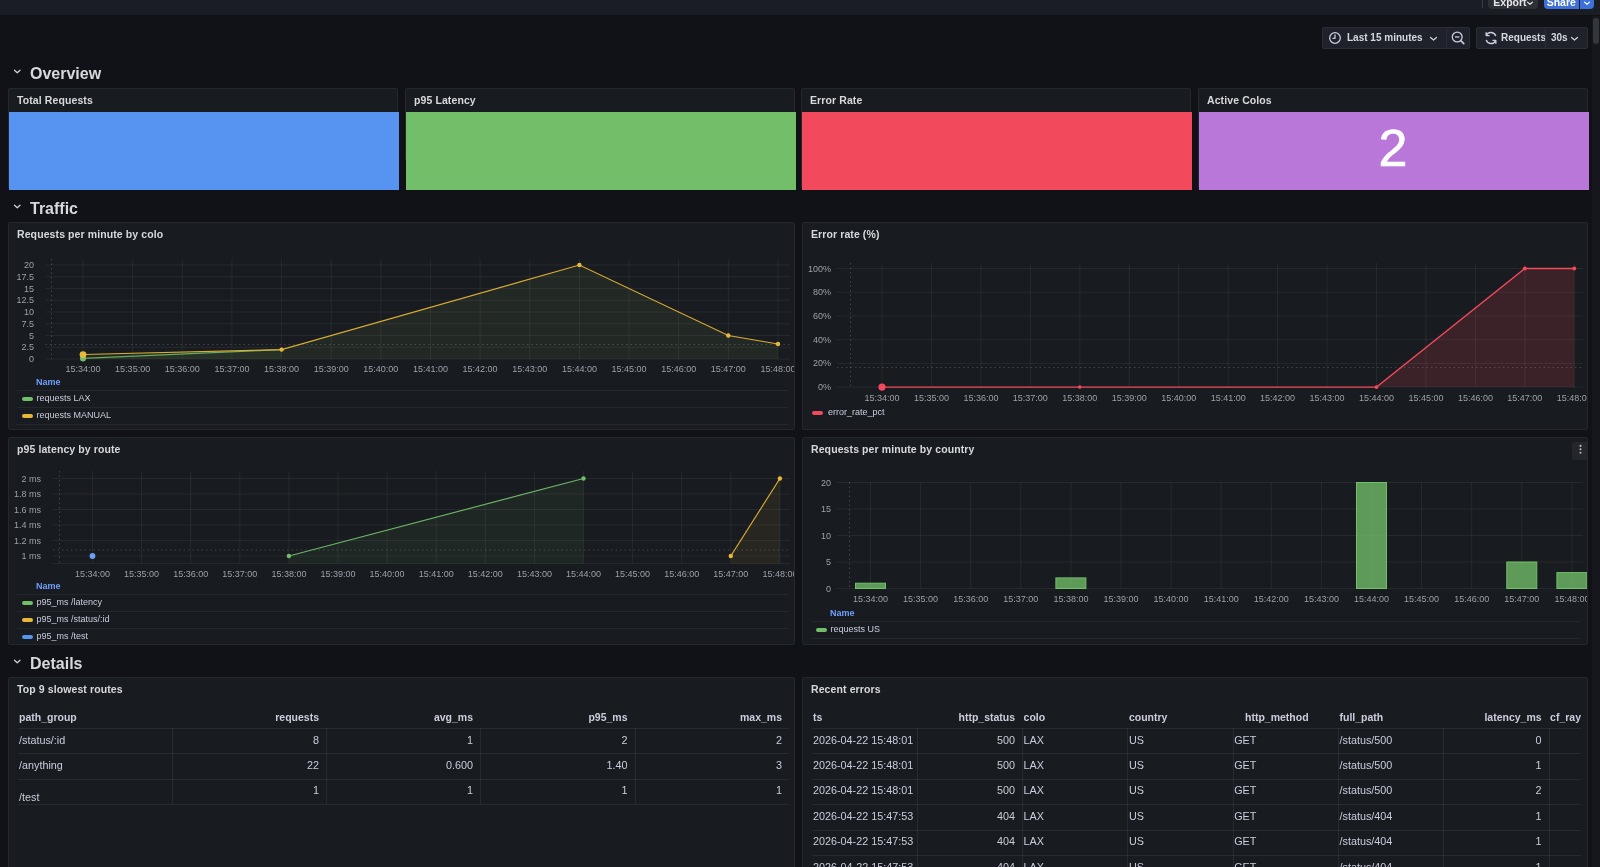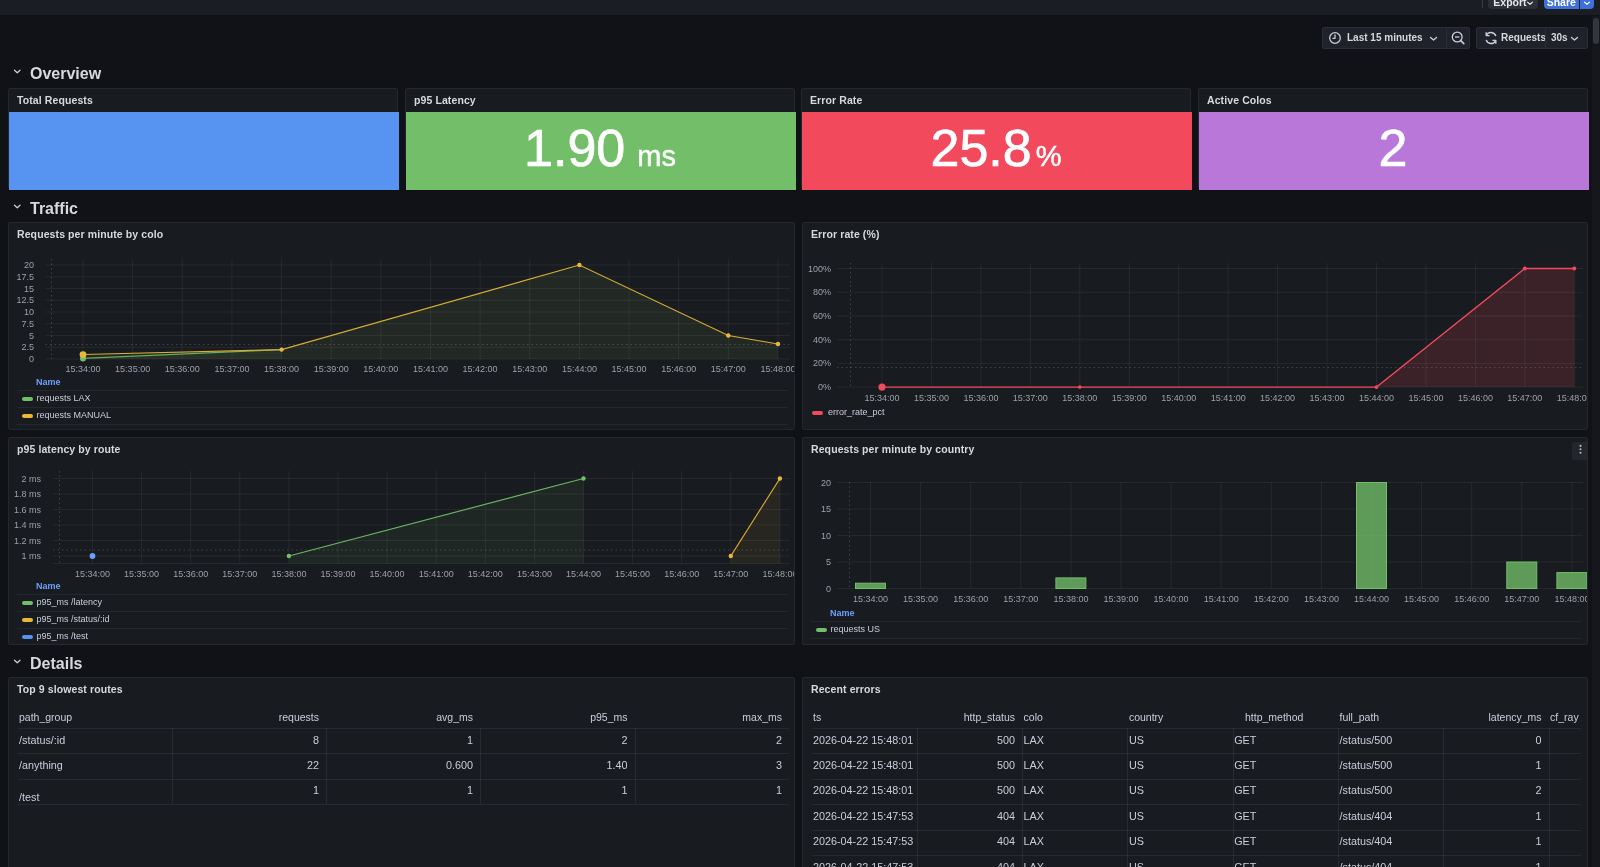--- a/index.html
+++ b/index.html
@@ -10,21 +10,21 @@
 .ptitle { position:absolute; left:8px; top:5px; font-size:10.5px; font-weight:bold; color:#d8d9dd; letter-spacing:0.1px; white-space:nowrap; }
 .sech { position:absolute; font-size:16px; font-weight:bold; color:#d8d9dd; }
 .ax { font-size:9px; fill:#9da0a8; font-family:"Liberation Sans",sans-serif; }
 .lg-name { position:absolute; font-size:9px; font-weight:bold; color:#6e9fff; }
 .lg-sep { position:absolute; height:1px; background:rgba(204,204,220,0.07); }
 .lg-dash { position:absolute; width:11px; height:4px; border-radius:2px; }
 .lg-txt { position:absolute; font-size:9px; color:#ccccdc; white-space:nowrap; }
 .statv { position:absolute; left:0; right:0; text-align:center; color:#fff; line-height:72px; white-space:nowrap; }
 .num { font-size:52px; -webkit-text-stroke:0.7px #fff; }
 .unit { font-size:29px; -webkit-text-stroke:0.5px #fff; }
-.th { position:absolute; font-size:10.5px; font-weight:normal; color:#ccccdc; white-space:nowrap; }
+.th { position:absolute; font-size:10.5px; font-weight:bold; color:#ccccdc; white-space:nowrap; }
 .td { position:absolute; font-size:10.8px; color:#ccccdc; white-space:nowrap; }
 .tbtn { position:absolute; top:27px; height:22px; background:#1f222a; border:1px solid #2b2e36; border-radius:2px; }
 .tbtxt { position:absolute; font-size:10px; font-weight:bold; color:#d5d7dc; white-space:nowrap; }
 </style></head><body>
 <div class="abs" style="left:0;top:0;width:1600px;height:16px;background:#1a1d23;border-bottom:1px solid #101114;overflow:hidden">
     <div class="abs" style="left:1481.5px;top:0;width:1px;height:8px;background:#383b42"></div>
     <div class="abs" style="left:1488px;top:-15px;width:50px;height:24px;background:#2d3037;border-radius:4px"></div>
     <div class="abs navtxt" style="left:1488px;top:-3px;width:44px;text-align:center;color:#e6e7ea;font-size:10.5px;font-weight:bold;line-height:10px">Export</div>
     <svg width="8" height="8" style="position:absolute;left:1525.5px;top:-1.0px" viewBox="0 0 8 8">
       <path d="M1.5 3.1 L4.0 5.3 L6.5 3.1" fill="none" stroke="#e6e7ea" stroke-width="1.2" stroke-linecap="round" stroke-linejoin="round"></path>
@@ -70,26 +70,24 @@
     <path d="M1.5 3.3 L4.25 5.7 L7.0 3.3" fill="none" stroke="#d0d1d6" stroke-width="1.3" stroke-linecap="round" stroke-linejoin="round"></path>
   </svg>
 <div class="sech" style="left:30px;top:65px">Overview</div>
 <div class="panel" style="left:8px;top:88px;width:390px;height:101px">
     <div class="ptitle">Total Requests</div>
     <div class="abs" style="left:0;top:23px;width:390px;height:78px;background:#5794f2"></div>
   </div>
 <div class="panel" style="left:405px;top:88px;width:390px;height:73px">
     <div class="ptitle">p95 Latency</div>
     <div class="abs" style="left:0;top:23px;width:390px;height:78px;background:#73bf69"></div>
-    <div class="statv" style="top:23px;height:78px"><span class="num" style="">1.90</span><span class="unit" style="margin-left:12px">ms</span></div>
   </div>
 <div class="panel" style="left:801px;top:88px;width:390px;height:101px">
     <div class="ptitle">Error Rate</div>
     <div class="abs" style="left:0;top:23px;width:390px;height:78px;background:#f2495c"></div>
-    <div class="statv" style="top:23px;height:78px"><span class="num" style="">25.8</span><span class="unit" style="margin-left:4px">%</span></div>
   </div>
 <div class="panel" style="left:1198px;top:88px;width:390px;height:101px">
     <div class="ptitle">Active Colos</div>
     <div class="abs" style="left:0;top:23px;width:390px;height:78px;background:#b877d9"></div>
     <div class="statv" style="top:23px;height:78px"><span class="num" style="">2</span></div>
   </div>
 <svg width="8.5" height="8.5" style="position:absolute;left:13.25px;top:201.75px" viewBox="0 0 8.5 8.5">
     <path d="M1.5 3.3 L4.25 5.7 L7.0 3.3" fill="none" stroke="#d0d1d6" stroke-width="1.3" stroke-linecap="round" stroke-linejoin="round"></path>
   </svg>
 <div class="sech" style="left:30px;top:200px">Traffic</div>

